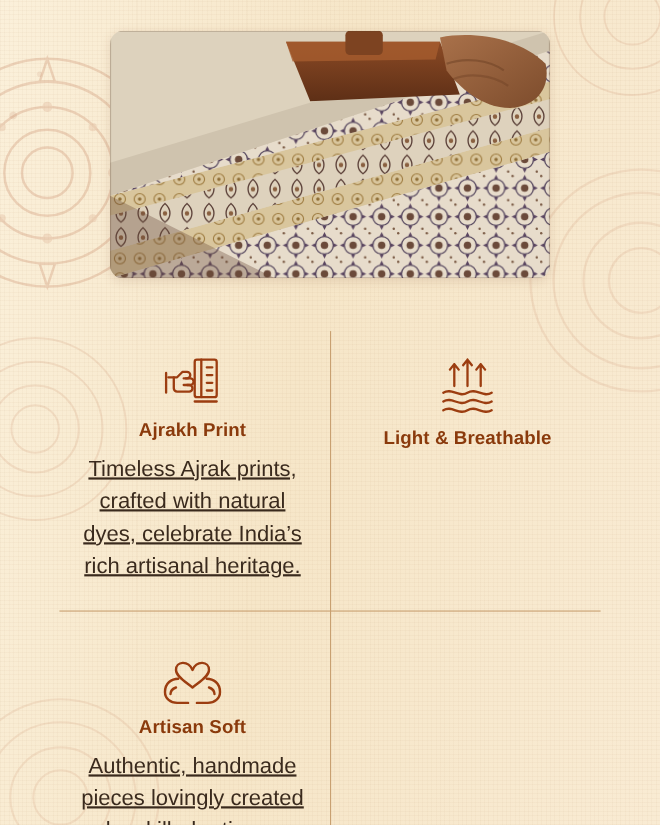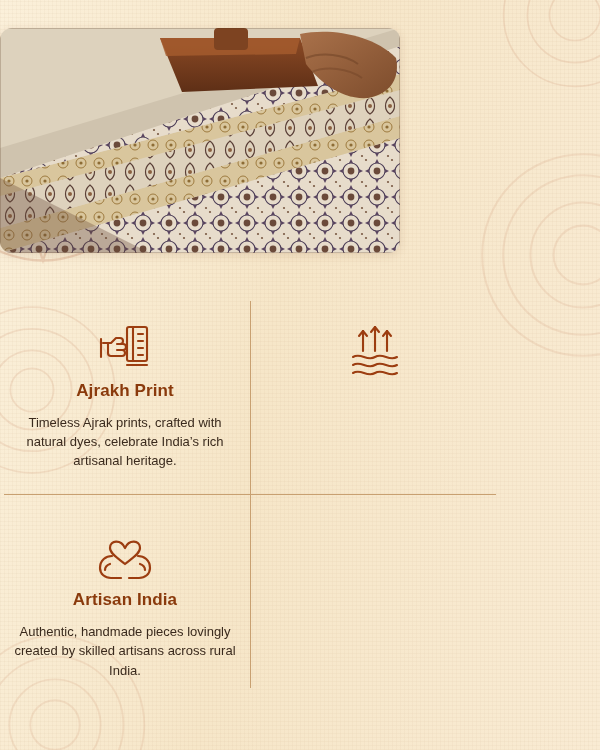--- a/index.html
+++ b/index.html
@@ -41,20 +41,21 @@
   .mandala.bottom{ left: -40px; bottom: -70px; opacity: 0.16; }
   .mandala.topright { right: -60px; top: -70px; opacity: 0.18; }
 
   
   .page {
     position: relative;
     width: 600px;
     height: 750px;
     display: flex;
     flex-direction: column;
+    align-items: center;
     padding: 28px 0 0 0;
   }
 
   .hero {
     width: 400px;
     height: 225px;
     border-radius: 12px;
     overflow: hidden;
     position: relative;
     box-shadow: 0 2px 10px rgba(120,70,40,0.15);
@@ -112,24 +113,25 @@
 
   .feat-title {
     font-size: 17px;
     font-weight: bold;
     color: #8a3a0c;
     margin-bottom: 12px;
     letter-spacing: .1px;
   }
 
   .feat-desc {
-    font-size: 13px;
+    font-size: 20px;
     line-height: 1.47;
     color: #3a2a1d;
     max-width: 225px;
+    text-decoration: underline;
   }
 </style>
 </head>
 <body>
 
 <div class="bg-wrap"></div>
 
 <svg class="mandala left" width="230" height="230" viewBox="0 0 100 100">
   <g fill="none" stroke="currentColor" stroke-width="1">
     <circle cx="50" cy="50" r="10"></circle>
@@ -279,30 +281,31 @@
       <div class="feat-icon">
         <svg width="56" height="54" viewBox="0 0 56 54" fill="none" stroke="currentColor" stroke-width="2.1" stroke-linecap="round" stroke-linejoin="round">
           <path d="M16 26 V6 M16 6 l-4 5 M16 6 l4 5"></path>
           <path d="M28 26 V2 M28 2 l-4 5 M28 2 l4 5"></path>
           <path d="M40 26 V6 M40 6 l-4 5 M40 6 l4 5"></path>
           <path d="M6 32 C14 27 20 37 28 32 C36 27 42 37 50 32"></path>
           <path d="M6 40 C14 35 20 45 28 40 C36 35 42 45 50 40"></path>
           <path d="M6 48 C14 43 20 53 28 48 C36 43 42 53 50 48"></path>
         </svg>
       </div>
+      <div class="feat-title">Light &amp; Breathable</div>
     </div>
 
     <div class="cell row2">
       <div class="feat-icon">
         <svg width="58" height="54" viewBox="0 0 58 54" fill="none" stroke="currentColor" stroke-width="2.2" stroke-linecap="round" stroke-linejoin="round">
           <path d="M29 22 C25 13 14 14 14 22 C14 28 23 33 29 38 C35 33 44 28 44 22 C44 14 33 13 29 22 Z"></path>
           <path d="M16 30 C10 30 4 34 4 42 C4 48 9 52 15 52 H25"></path>
           <path d="M42 30 C48 30 54 34 54 42 C54 48 49 52 43 52 H33"></path>
           <path d="M14 38 C11 39 9 41 9 44"></path>
           <path d="M44 38 C47 39 49 41 49 44"></path>
         </svg>
       </div>
-      <div class="feat-title">Artisan India</div>
+      <div class="feat-title">Artisan Soft</div>
       <div class="feat-desc">Authentic, handmade pieces lovingly created by skilled artisans across rural India.</div>
     </div>
 
   </div>
 </div>
 
 </body></html>

